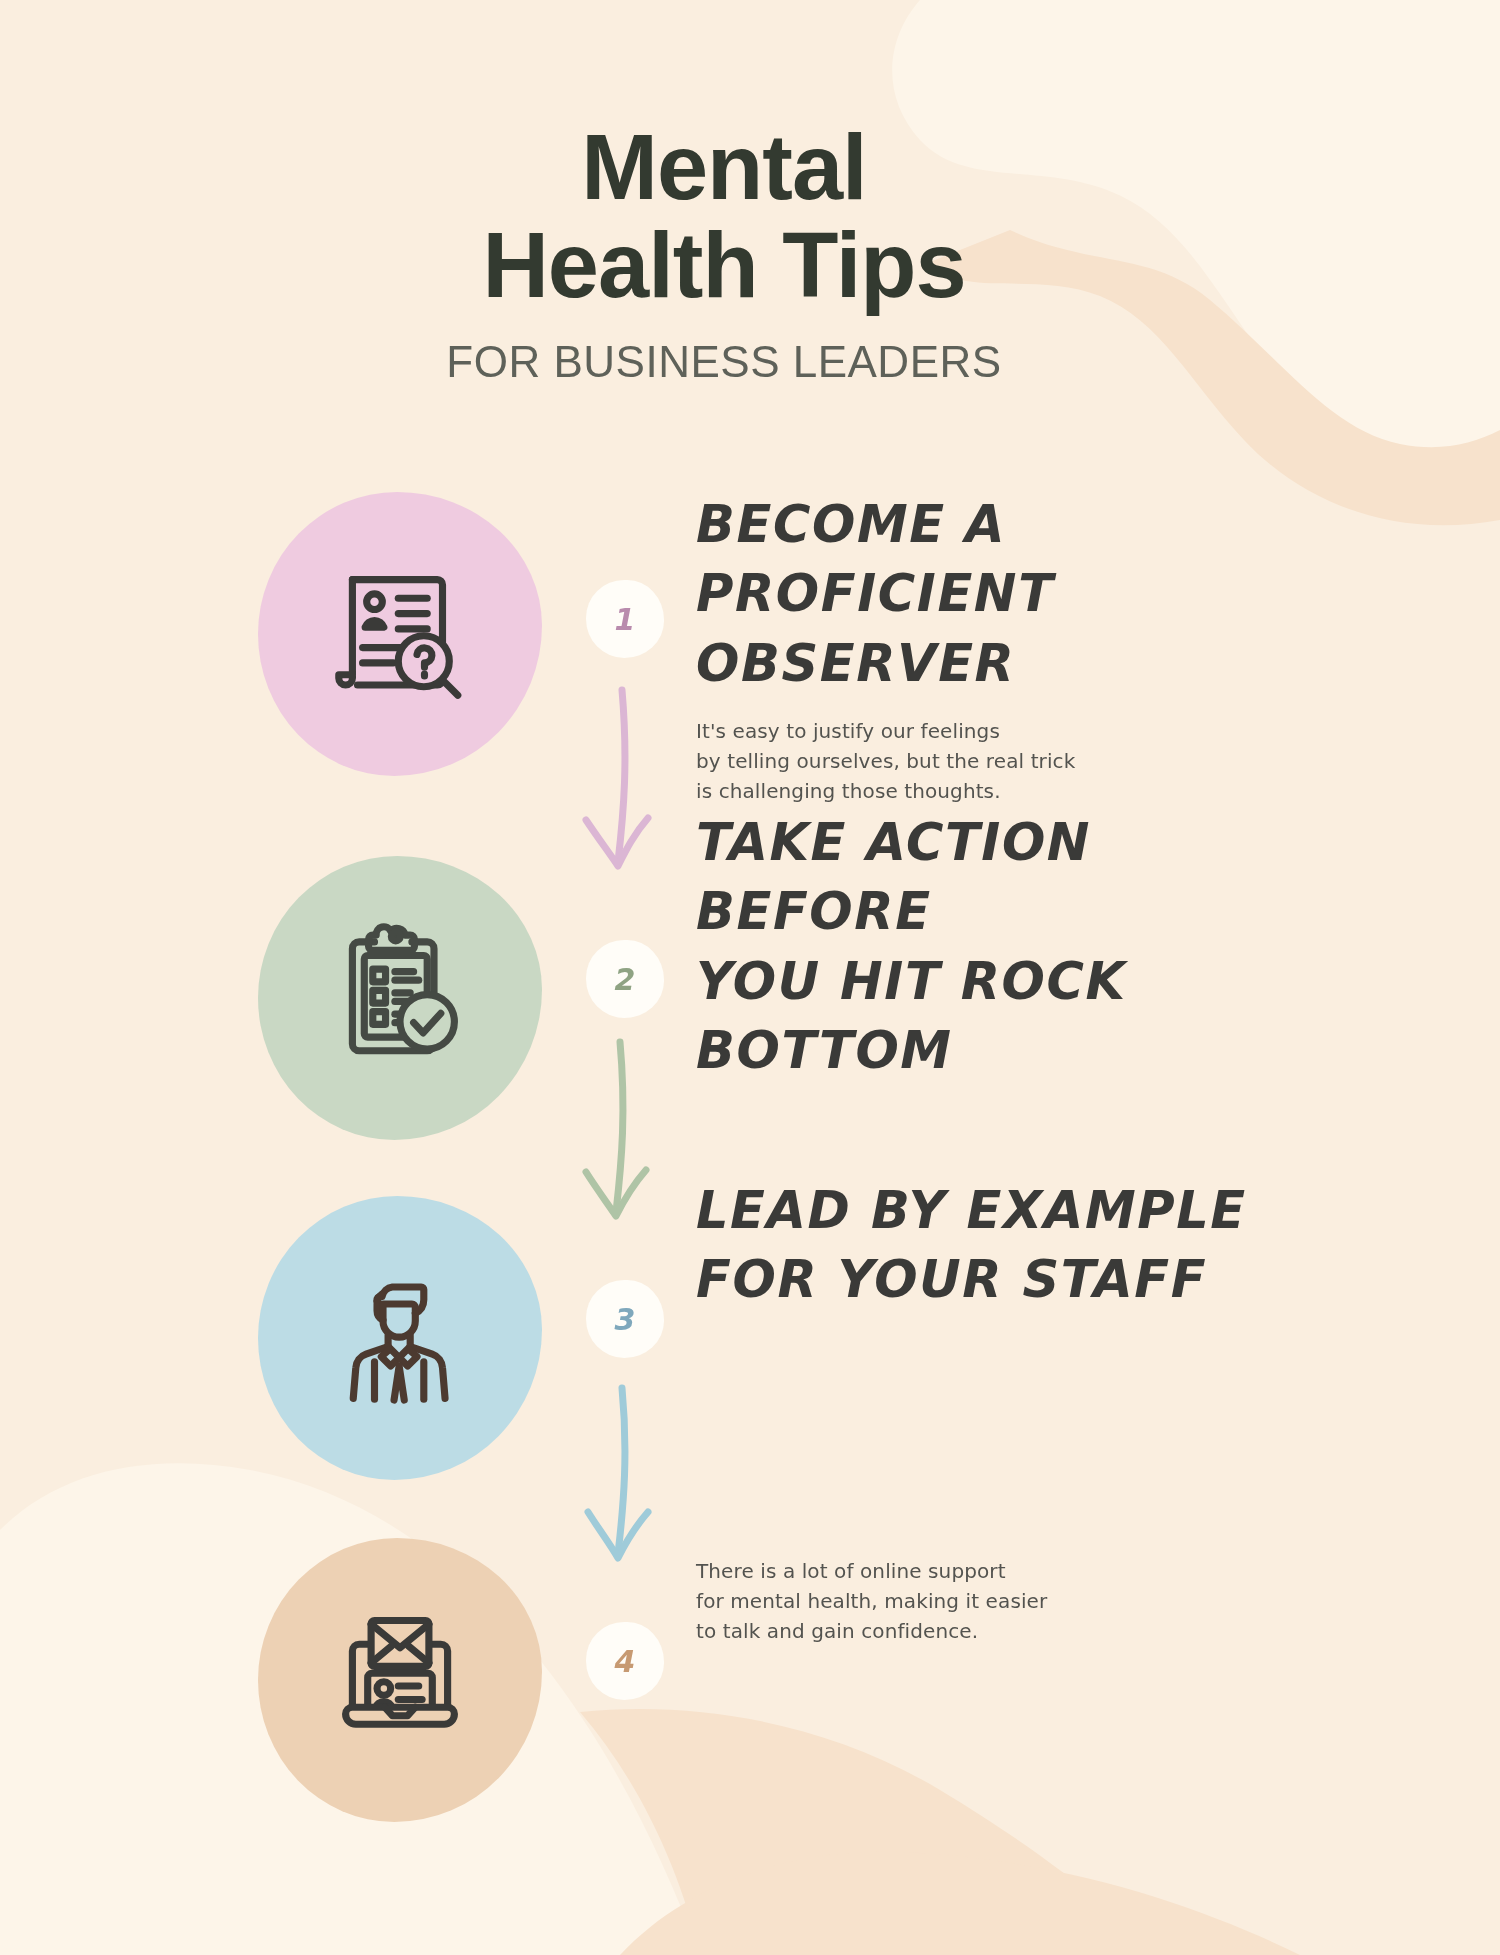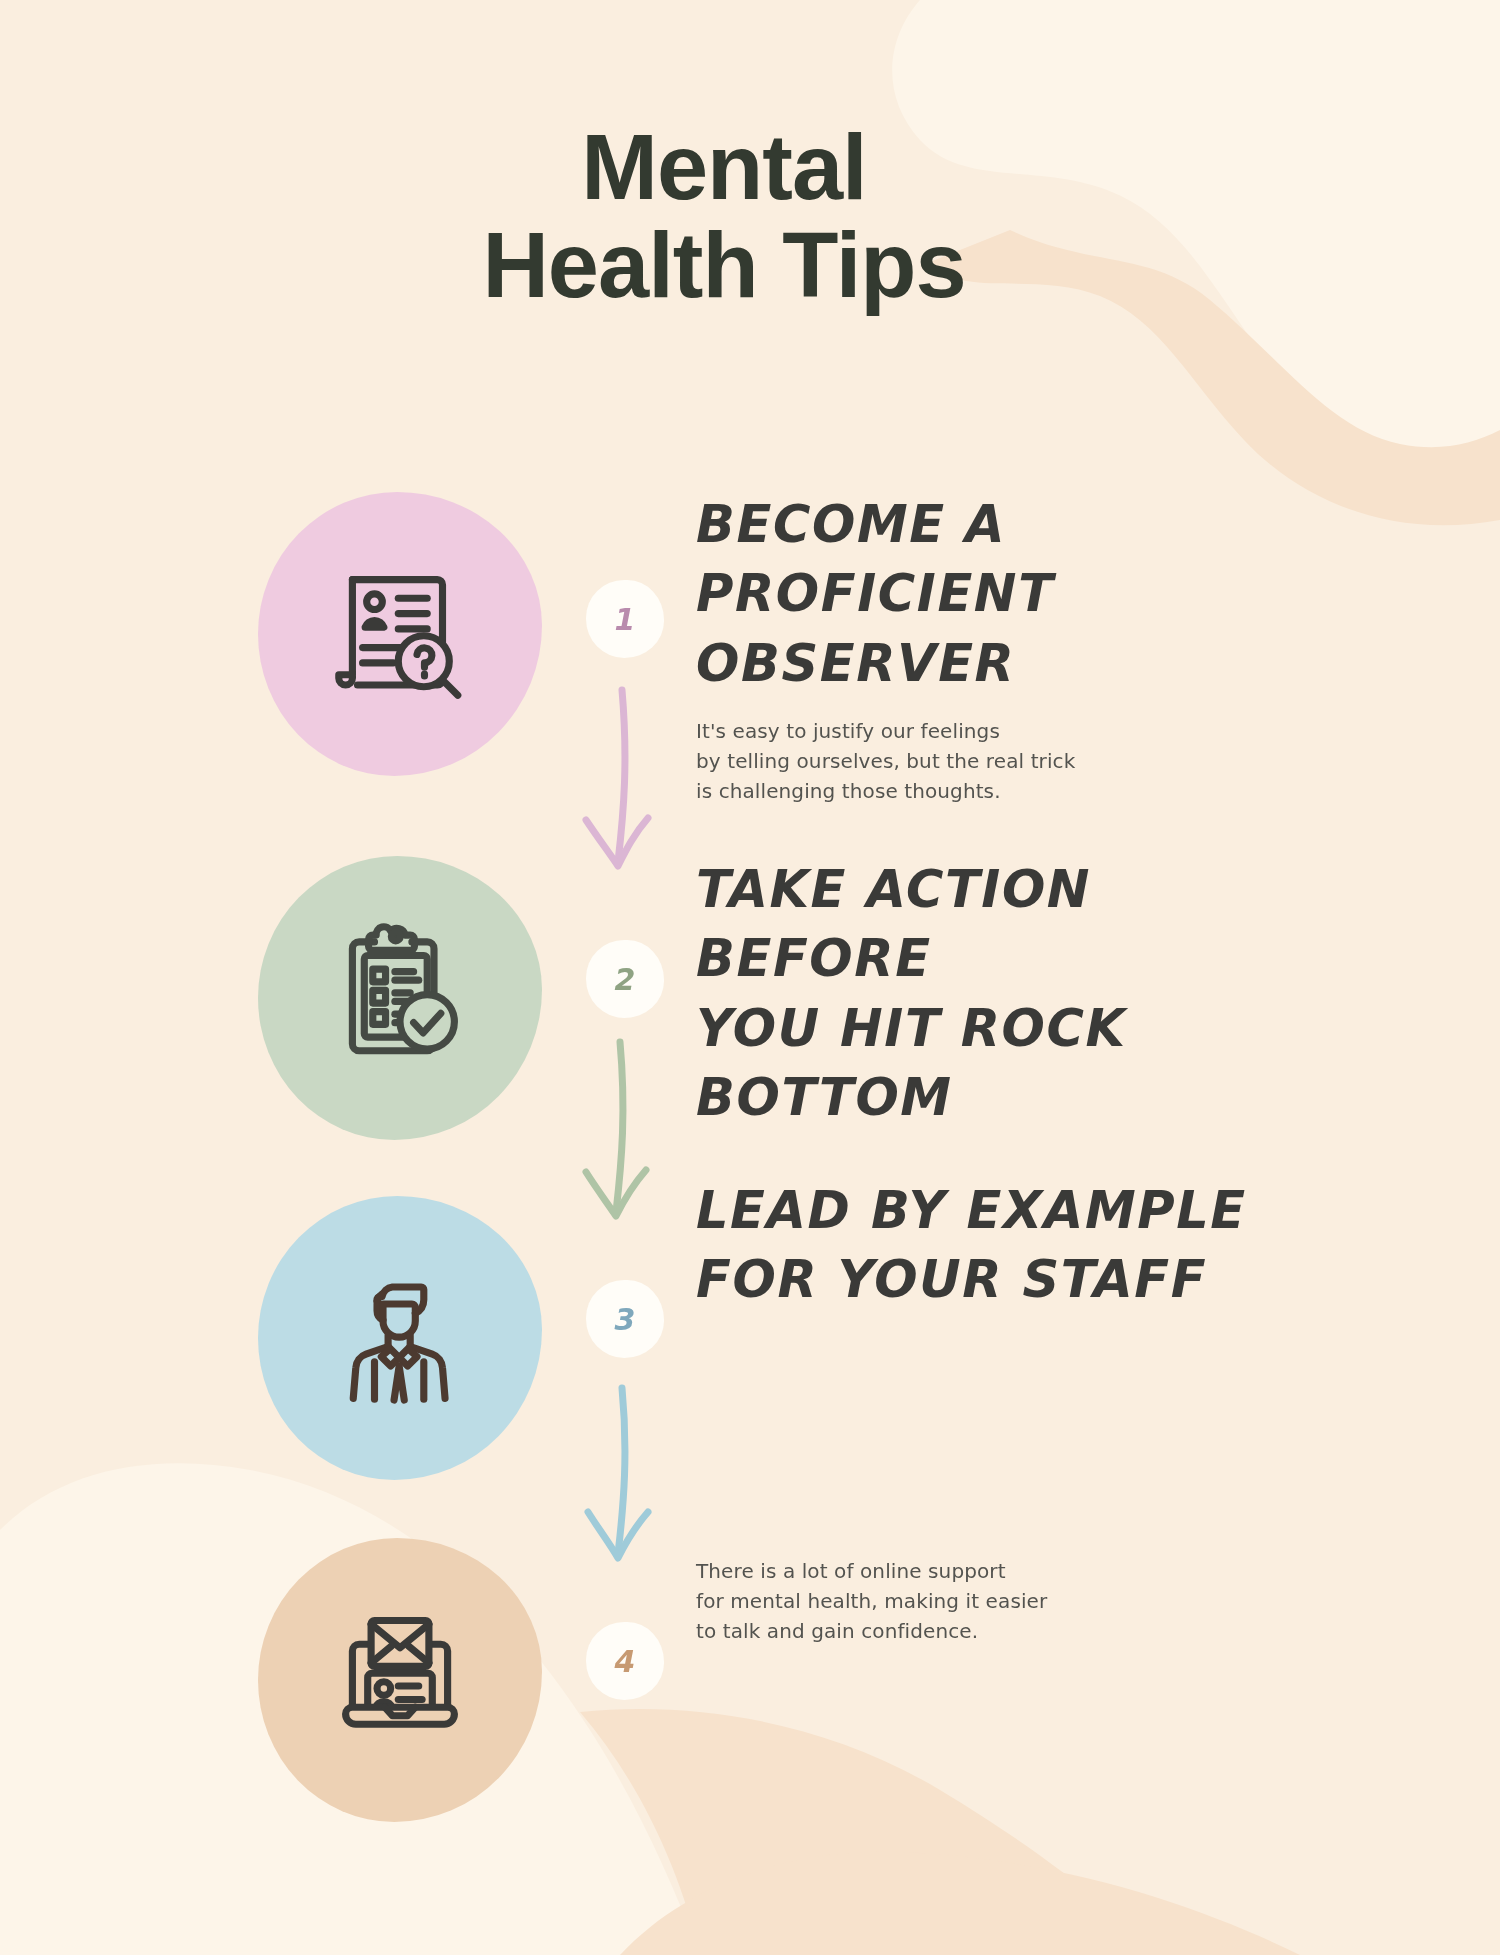--- a/index.html
+++ b/index.html
@@ -110,20 +110,21 @@
     </g>
     <g>
       <path d="M622,1388 C628,1452 624,1502 618,1554" fill="none" stroke="#9FCBD9" stroke-width="7" stroke-linecap="round"></path>
       <path d="M588,1512 C598,1528 610,1544 618,1558 C626,1542 634,1528 648,1512" fill="none" stroke="#9FCBD9" stroke-width="7" stroke-linecap="round" stroke-linejoin="round"></path>
     </g>
   </svg>
 
   <div id="header">
     <h1 id="title">Mental
 Health Tips</h1>
+    <div id="subtitle">FOR BUSINESS LEADERS</div>
   </div>
 
   <div id="steps">
 
     <div class="step" style="top:0">
       <div class="disc" style="top:492px;background:#EFCBE0">
         <svg viewBox="0 0 100 100">
           <g fill="none" stroke="#3A3A38" stroke-width="4.2" stroke-linecap="round" stroke-linejoin="round">
             <path d="M22,18 h50 a3,3 0 0 1 3,3 v56 a3,3 0 0 1 -3,3 h-47"></path>
             <path d="M22,18 v58 a4,4 0 0 1 -4,4 a4,4 0 0 1 -4,-4 v-2 h8"></path>
@@ -171,21 +172,21 @@
             <path d="M47,59.5 h7"></path>
               <path d="M47,64.5 h6"></path>
             <circle cx="66" cy="64" r="16" fill="#C9D8C4"></circle>
             <path d="M58,64.5 l5.6,6 l10.4,-11.5"></path>
           </g>
         </svg>
       </div>
       <div class="badge" style="top:940px">
         <span style="color:#8FA383">2</span>
       </div>
-      <div class="txt" style="top:855px">
+      <div class="txt" style="top:808px">
         <div class="head">TAKE ACTION BEFORE
 YOU HIT ROCK BOTTOM</div>
       </div>
     </div>
 
     <div class="step" style="top:0">
       <div class="disc" style="top:1196px;background:#BCDCE5">
         <svg viewBox="0 0 100 100">
           <g fill="none" stroke="#4C3A30" stroke-width="4.2" stroke-linecap="round" stroke-linejoin="round">
             <path d="M38,30 a2,2 0 0 1 1.5,-4.5 a7,7 0 0 1 6,-5.5 h17 a1.5,1.5 0 0 1 1.5,1.5 v6 a9,9 0 0 1 -5,8"></path>

